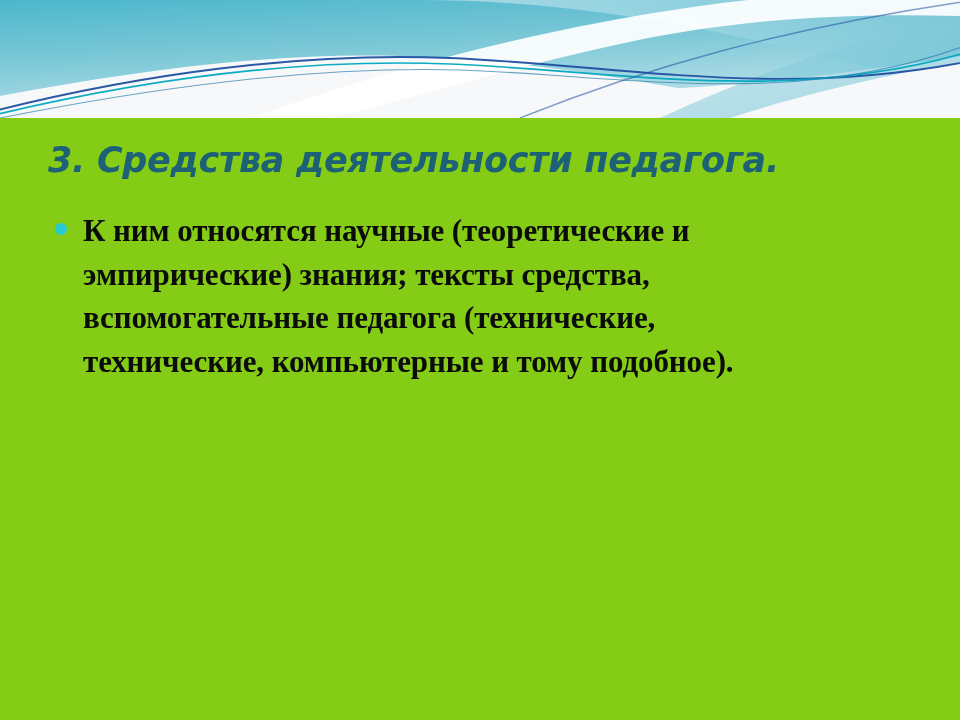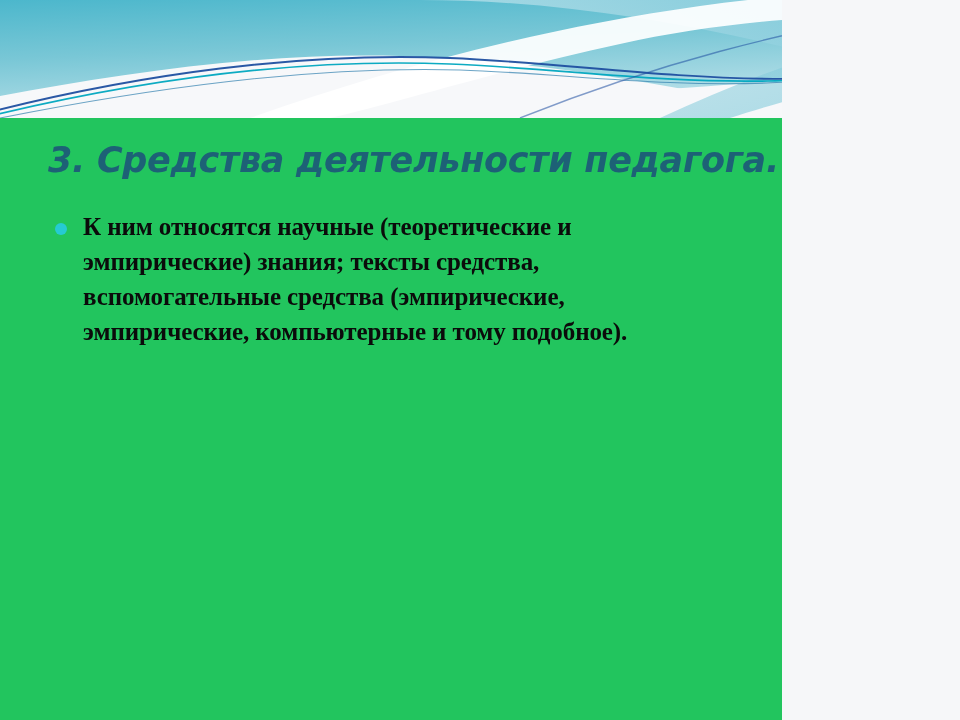--- a/index.html
+++ b/index.html
@@ -10,23 +10,23 @@
   body {
     width: 960px;
     height: 720px;
     overflow: hidden;
     background: #f6f7f9;
     font-family: "Liberation Serif", serif;
   }
 
   .slide {
     position: relative;
-    width: 782px;
+    width: 960px;
     height: 720px;
-    background: #22c55e;
+    background: #84cc16;
     overflow: hidden;
   }
 
   
   .header-deco {
     position: absolute;
     top: 0;
     left: 0;
     width: 960px;
     height: 118px;
@@ -70,21 +70,21 @@
     width: 12px;
     height: 12px;
     border-radius: 50%;
     background: #26cad2;
     margin-top: 14px;
     margin-right: 16px;
   }
   .bullet-text {
     flex: 1 1 auto;
     font-family: "Liberation Serif", serif;
-    font-size: 25px;
+    font-size: 31px;
     font-weight: bold;
     color: #0b0b0b;
     line-height: 1.405;
     text-align: left;
     letter-spacing: -0.1px;
   }
   .bullet-text .ln {
     display: block;
     white-space: nowrap;
   }
@@ -131,19 +131,19 @@
   </div>
 
   <div class="slide-title">3. Средства деятельности педагога.</div>
 
   <div class="body-block">
     <div class="bullet-row">
       <span class="bullet-dot"></span>
       <div class="bullet-text">
         <span class="ln">К ним относятся научные (теоретические и</span>
         <span class="ln">эмпирические) знания; тексты средства,</span>
-        <span class="ln">вспомогательные средства (эмпирические,</span>
-        <span class="ln">эмпирические, компьютерные и тому подобное).</span>
+        <span class="ln">вспомогательные педагога (технические,</span>
+        <span class="ln">технические, компьютерные и тому подобное).</span>
       </div>
     </div>
   </div>
 
 </div>
 
 </body></html>

